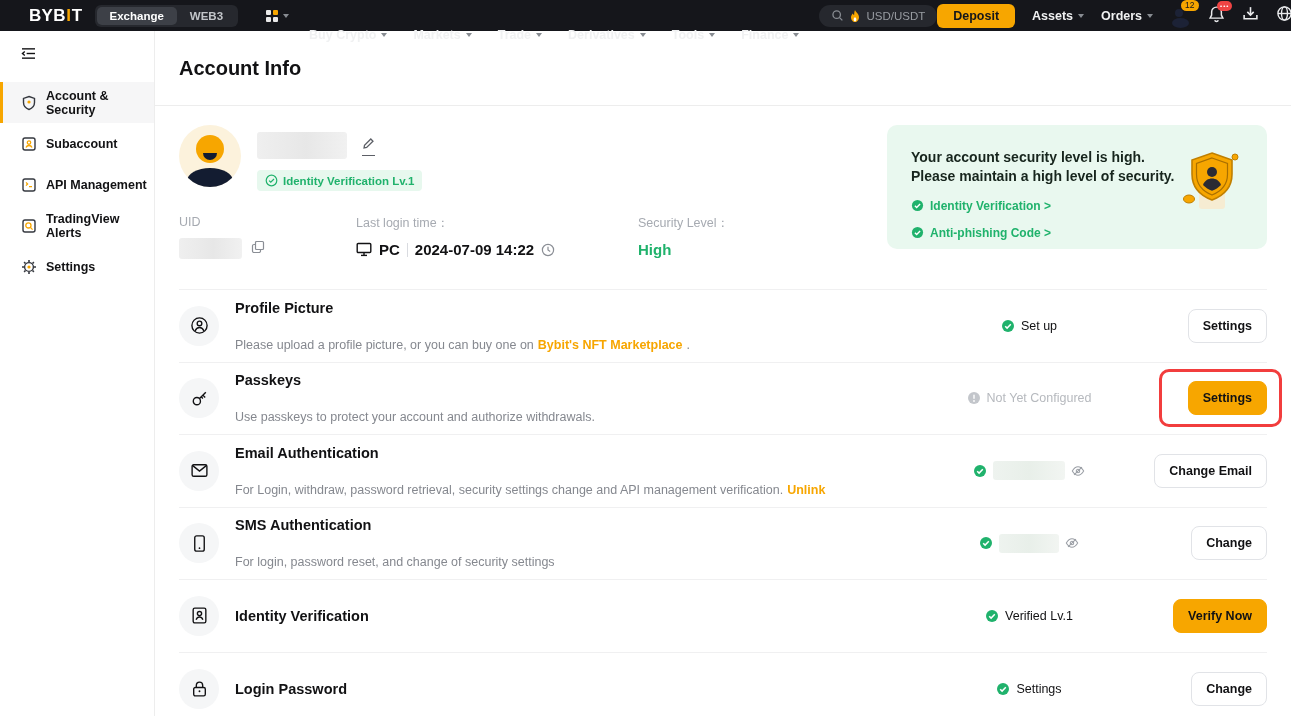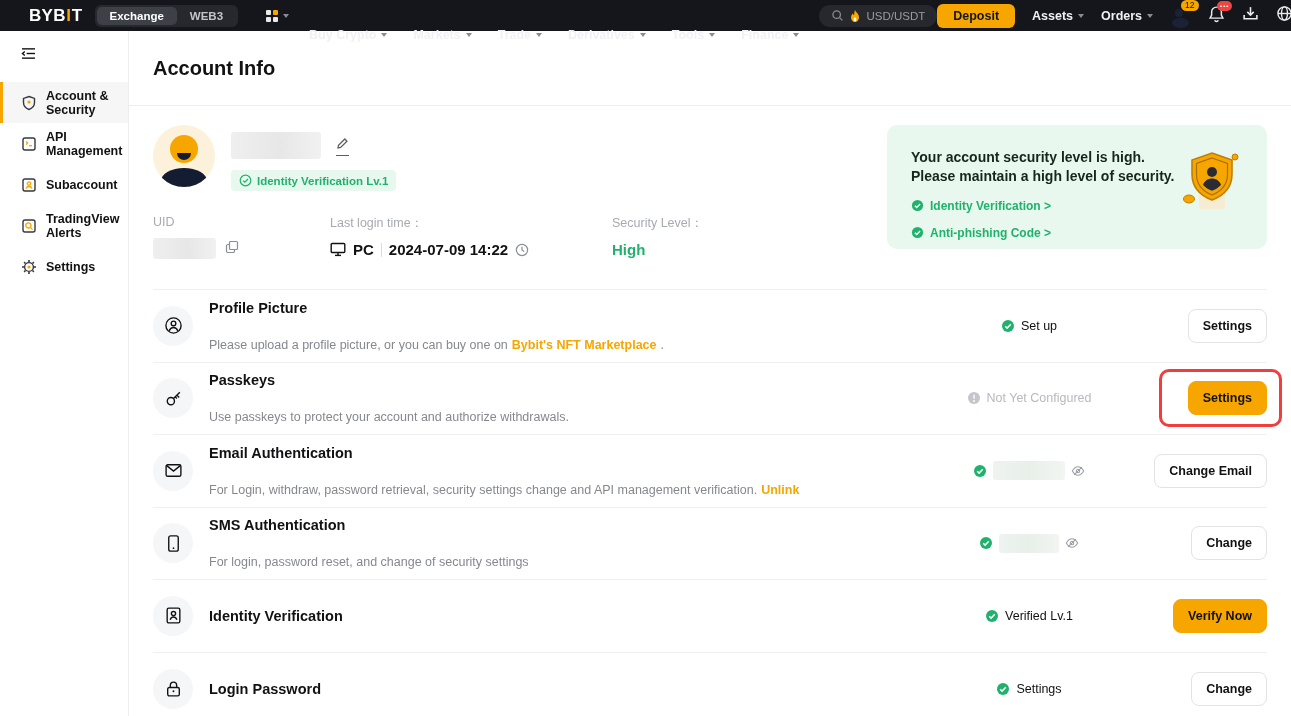--- a/index.html
+++ b/index.html
@@ -32,21 +32,21 @@
   .nav-avatar .circ:before { content:""; position:absolute; left:5px; top:4px; width:8px; height:8px; border-radius:50%; background:#1c2236; }
   .nav-avatar .circ:after { content:""; position:absolute; left:2px; top:13px; width:17px; height:10px; border-radius:50%; background:#1c2236; }
   .badge-12 { position:absolute; top:-5px; left:11px; background:#f7a600; color:#15161b;
     font-size:8.5px; font-weight:400; border-radius:6px; padding:1px 4px; line-height:1.1; }
   .bell-wrap { position:relative; }
   .bell-dot { position:absolute; top:-4px; left:9px; background:#ef4444; color:#fff; border-radius:7px;
     font-size:6px; letter-spacing:1px; padding:2px 3px; line-height:1; font-weight:700; }
 
   
   .layout { display:flex; height:685px; }
-  .sidebar { width:129px; border-right:1px solid #ededed; padding-top:15px; flex-shrink:0; }
+  .sidebar { width:155px; border-right:1px solid #ededed; padding-top:15px; flex-shrink:0; }
   .collapse-btn { margin-left:21px; margin-bottom:18px; cursor:pointer; display:inline-block; }
   .side-item { display:flex; align-items:center; gap:9px; height:41px; padding-left:18px;
     font-size:12.5px; font-weight:700; color:#121214; border-left:3px solid transparent; cursor:pointer; }
   .side-item.active { background:#f6f6f7; border-left-color:#f7a600; }
   .side-item svg { flex-shrink:0; }
 
   .main { flex:1; padding:0 24px; position:relative; }
   .page-title { font-size:20px; font-weight:800; padding-top:26px; }
   .hr-full { border-bottom:1px solid #ededed; margin:25px -24px 0; }
 
@@ -210,31 +210,31 @@
     <div class="side-item active">
       <svg width="16" height="16" viewBox="0 0 16 16" fill="none">
           <path d="M8 1.5 13.5 3.4v4.2c0 3.4-2.3 5.8-5.5 6.9C4.8 13.4 2.5 11 2.5 7.6V3.4L8 1.5z" stroke="#35383f" stroke-width="1.4"></path>
           <circle cx="8" cy="7" r="1.6" fill="#f7a600"></circle>
         </svg>
       <span>Account &amp; Security</span>
     </div>
     <div class="side-item">
       <svg width="16" height="16" viewBox="0 0 16 16" fill="none">
           <rect x="2" y="2" width="12" height="12" rx="2" stroke="#35383f" stroke-width="1.4"></rect>
-          <path d="M5 8.6 6.6 7 5 5.4M8 9.6h3" stroke="#f7a600" stroke-width="1.3"></path>
-        </svg>
-      <span>API Management</span>
+          <circle cx="8" cy="6.6" r="1.7" stroke="#f7a600" stroke-width="1.3"></circle>
+          <path d="M5 11.5c.6-1.4 1.7-2 3-2s2.4.6 3 2" stroke="#f7a600" stroke-width="1.3"></path>
+        </svg>
+      <span>Subaccount</span>
     </div>
     <div class="side-item">
       <svg width="16" height="16" viewBox="0 0 16 16" fill="none">
           <rect x="2" y="2" width="12" height="12" rx="2" stroke="#35383f" stroke-width="1.4"></rect>
-          <circle cx="8" cy="6.6" r="1.7" stroke="#f7a600" stroke-width="1.3"></circle>
-          <path d="M5 11.5c.6-1.4 1.7-2 3-2s2.4.6 3 2" stroke="#f7a600" stroke-width="1.3"></path>
-        </svg>
-      <span>Subaccount</span>
+          <path d="M5 8.6 6.6 7 5 5.4M8 9.6h3" stroke="#f7a600" stroke-width="1.3"></path>
+        </svg>
+      <span>API Management</span>
     </div>
     <div class="side-item">
       <svg width="16" height="16" viewBox="0 0 16 16" fill="none">
           <rect x="2" y="2" width="12" height="12" rx="2" stroke="#35383f" stroke-width="1.4"></rect>
           <circle cx="7.4" cy="7.4" r="2.6" stroke="#f7a600" stroke-width="1.3"></circle>
           <line x1="9.4" y1="9.4" x2="11.6" y2="11.6" stroke="#f7a600" stroke-width="1.3"></line>
         </svg>
       <span>TradingView Alerts</span>
     </div>
     <div class="side-item">

